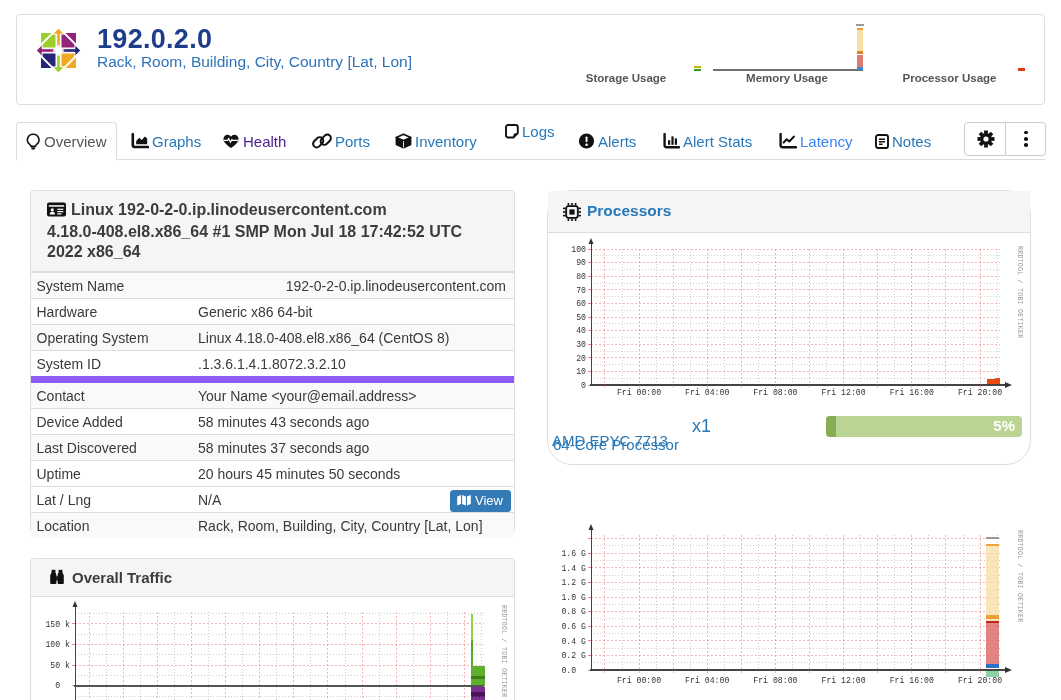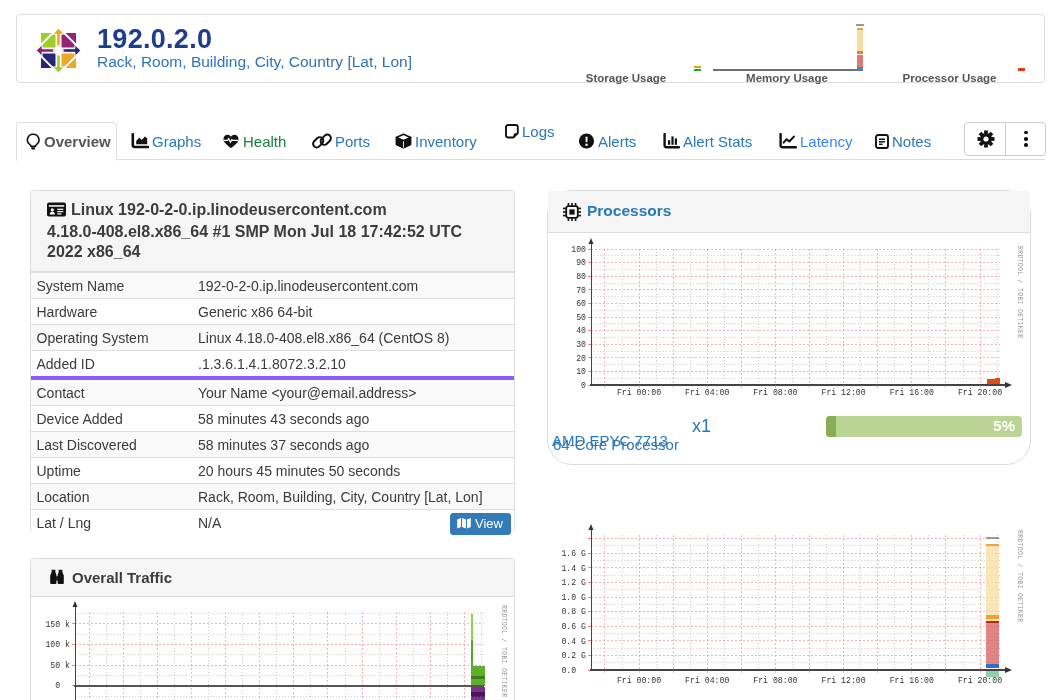--- a/index.html
+++ b/index.html
@@ -8,21 +8,21 @@
   #page { position:relative; width:1061px; height:700px; overflow:hidden; background:#fff; }
   .abs { position:absolute; }
   .card { position:absolute; background:#fff; border:1px solid #ddd; border-radius:4px; }
   .cardhead { background:#f5f5f5; border-bottom:1px solid #ddd; border-radius:3px 3px 0 0; }
   .lnk { color:#2878b8; text-decoration:none; }
 </style>
 </head>
 <body>
 <div id="page">
 
-<div class="card" style="left:16px; top:14px; width:1029px; height:69px;">
+<div class="card" style="left:16px; top:14px; width:1029px; height:91px;">
 <svg class="abs" style="left:17.5px; top:11.5px;" width="47" height="47" viewBox="0 0 47 47">
 <g>
  <rect x="6" y="6" width="14.5" height="14.5" fill="#9ccd2a"></rect>
  <rect x="26.5" y="6" width="14.5" height="14.5" fill="#932279"></rect>
  <rect x="6" y="26.5" width="14.5" height="14.5" fill="#262577"></rect>
  <rect x="26.5" y="26.5" width="14.5" height="14.5" fill="#efa724"></rect>
  <g stroke="#fff" stroke-width="1">
   <polygon points="23.5,0.8 29.8,7.1 25.3,7.1 25.3,22.3 21.7,22.3 21.7,7.1 17.2,7.1" fill="#efa724"></polygon>
   <polygon points="23.5,46.2 29.8,39.9 25.3,39.9 25.3,24.7 21.7,24.7 21.7,39.9 17.2,39.9" fill="#9ccd2a"></polygon>
   <polygon points="0.8,23.5 7.1,17.2 7.1,21.7 22.3,21.7 22.3,25.3 7.1,25.3 7.1,29.8" fill="#932279"></polygon>
@@ -44,35 +44,35 @@
 <div class="abs" style="left:839px; top:9px; width:8px; height:2px; background:#999;"></div>
 <div class="abs" style="left:840px; top:13px; width:6px; height:2px; background:#eda03a;"></div>
 <div class="abs" style="left:840px; top:15px; width:6px; height:22px; background:#f7dfa4;"></div>
 <div class="abs" style="left:840px; top:36px; width:6px; height:3px; background:#e0812c;"></div>
 <div class="abs" style="left:840px; top:40px; width:6px; height:13px; background:#dd7a72;"></div>
 <div class="abs" style="left:840px; top:52px; width:6px; height:3px; background:#3c84d8;"></div>
 <div class="abs" style="left:1001px; top:53px; width:7px; height:3px; background:#e03c10;"></div>
 </div>
 <div class="abs" style="left:16px; top:159px; width:1029px; height:1px; background:#ddd;"></div>
 <div class="abs" style="left:16px; top:122px; height:39px; background:#fff; border:1px solid #ddd; border-bottom:1px solid #fff; border-radius:4px 4px 0 0; width:101px; z-index:2;"></div>
-<div class="abs" style="left:26px; top:122px; height:38px; display:flex; align-items:center; gap:3px; font-size:15px; color:#555; z-index:3;font-weight:bold;">
+<div class="abs" style="left:26px; top:122px; height:38px; display:flex; align-items:center; gap:3px; font-size:15px; color:#555; z-index:3;">
       <svg width="15" height="17" viewBox="0 0 15 17">
         <path d="M7.2 1.3 a5.7 5.7 0 0 1 3.3 10.4 c-.6.45-1 .95-1.1 1.55 h-4.4 c-.1-.6-.5-1.1-1.1-1.55 A5.7 5.7 0 0 1 7.2 1.3 Z" fill="none" stroke="#111" stroke-width="1.6"></path>
         <path d="M5.1 14.3 h4.2 v.4 a2.1 2.1 0 0 1 -4.2 0 Z" fill="#111"></path>
       </svg>
       <span>Overview</span>
     </div>
 <div class="abs" style="left:131px; top:122px; height:38px; display:flex; align-items:center; gap:3px; font-size:15px; color:#2878b8; z-index:3;">
       <svg width="18" height="16" viewBox="0 0 18 16">
         <path d="M1.8 1.2 V12 a2 2 0 0 0 2 2 H17" fill="none" stroke="#111" stroke-width="2.6" stroke-linecap="round"></path>
         <path d="M5.2 11.2 V8 L8.2 4.8 L10.8 7 L13.8 3.6 L16.2 5.6 V11.2 Z" fill="#111"></path>
       </svg>
       <span>Graphs</span>
     </div>
-<div class="abs" style="left:222px; top:122px; height:38px; display:flex; align-items:center; gap:3px; font-size:15px; color:#15803d; z-index:3;">
+<div class="abs" style="left:222px; top:122px; height:38px; display:flex; align-items:center; gap:3px; font-size:15px; color:#4c1d95; z-index:3;">
       <svg width="18" height="16" viewBox="0 0 18 16">
         <path d="M9 15 C6 12.6 1.5 9.8 1.5 5.9 C1.5 3.6 3.3 1.8 5.5 1.8 C7 1.8 8.3 2.6 9 3.8 C9.7 2.6 11 1.8 12.5 1.8 C14.7 1.8 16.5 3.6 16.5 5.9 C16.5 9.8 12 12.6 9 15 Z" fill="#111"></path>
         <path d="M2 7.4 h3.6 l1.1-1.8 1.7 3.6 1.5-2.6 .6.8 h5.5" fill="none" stroke="#fff" stroke-width="1.25"></path>
       </svg>
       <span>Health</span>
     </div>
 <div class="abs" style="left:312px; top:122px; height:38px; display:flex; align-items:center; gap:3px; font-size:15px; color:#2878b8; z-index:3;">
       <svg width="20" height="16" viewBox="0 0 20 16">
         <g fill="none" stroke="#111" stroke-width="2">
           <rect x="0.45" y="5.7" width="11.5" height="7.2" rx="3.6" transform="rotate(-45 6.2 9.3)"></rect>
@@ -155,61 +155,61 @@
             <circle cx="5.3" cy="7.9" r="1.6" fill="#fff"></circle>
             <path d="M2.7 12.4 a2.6 2.6 0 0 1 5.2 0 Z" fill="#fff"></path>
             <rect x="10.3" y="6.7" width="6" height="1.2" fill="#fff"></rect>
             <rect x="10.3" y="9" width="6" height="1.2" fill="#fff"></rect>
             <rect x="10.3" y="11.3" width="4.2" height="1.2" fill="#fff"></rect>
           </svg></span>Linux 192-0-2-0.ip.linodeusercontent.com<br>4.18.0-408.el8.x86_64 #1 SMP Mon Jul 18 17:42:52 UTC<br>2022 x86_64</div>
 <table style="position:absolute; left:0; top:81px; width:483px; border-collapse:collapse; font-size:14px; color:#3a3a3a;">
 <tbody>
           <tr style="background:#f9f9f9; border-top:1px solid #ddd;">
             <td style="width:161px; padding:3.5px 8px 3.5px 5.5px; vertical-align:top; line-height:18px;">System Name</td>
-            <td style="padding:3.5px 8px 3.5px 6px; position:relative; line-height:18px;">192-0-2-0.ip.linodeusercontent.com</td>
+            <td style="padding:3.5px 8px 3.5px 6px; position:relative; line-height:18px;text-align:right;">192-0-2-0.ip.linodeusercontent.com</td>
           </tr>
 <tr style="background:#fff; border-top:1px solid #ddd;">
             <td style="width:161px; padding:3.5px 8px 3.5px 5.5px; vertical-align:top; line-height:18px;">Hardware</td>
             <td style="padding:3.5px 8px 3.5px 6px; position:relative; line-height:18px;">Generic x86 64-bit</td>
           </tr>
 <tr style="background:#f9f9f9; border-top:1px solid #ddd;">
             <td style="width:161px; padding:3.5px 8px 3.5px 5.5px; vertical-align:top; line-height:18px;">Operating System</td>
             <td style="padding:3.5px 8px 3.5px 6px; position:relative; line-height:18px;">Linux 4.18.0-408.el8.x86_64 (CentOS 8)</td>
           </tr>
 <tr style="background:#fff; border-top:1px solid #ddd;">
-            <td style="width:161px; padding:3.5px 8px 3.5px 5.5px; vertical-align:top; line-height:18px;">Added ID</td>
+            <td style="width:161px; padding:3.5px 8px 3.5px 5.5px; vertical-align:top; line-height:18px;">System ID</td>
             <td style="padding:3.5px 8px 3.5px 6px; position:relative; line-height:18px;">.1.3.6.1.4.1.8072.3.2.10</td>
           </tr>
-<tr style="background:#f9f9f9; border-top:4px solid #8b5cf6;">
+<tr style="background:#f9f9f9; border-top:7px solid #8b5cf6;">
             <td style="width:161px; padding:3.5px 8px 3.5px 5.5px; vertical-align:top; line-height:18px;">Contact</td>
             <td style="padding:3.5px 8px 3.5px 6px; position:relative; line-height:18px;">Your Name &lt;your@email.address&gt;</td>
           </tr>
 <tr style="background:#fff; border-top:1px solid #ddd;">
             <td style="width:161px; padding:3.5px 8px 3.5px 5.5px; vertical-align:top; line-height:18px;">Device Added</td>
             <td style="padding:3.5px 8px 3.5px 6px; position:relative; line-height:18px;">58 minutes 43 seconds ago</td>
           </tr>
 <tr style="background:#f9f9f9; border-top:1px solid #ddd;">
             <td style="width:161px; padding:3.5px 8px 3.5px 5.5px; vertical-align:top; line-height:18px;">Last Discovered</td>
             <td style="padding:3.5px 8px 3.5px 6px; position:relative; line-height:18px;">58 minutes 37 seconds ago</td>
           </tr>
 <tr style="background:#fff; border-top:1px solid #ddd;">
             <td style="width:161px; padding:3.5px 8px 3.5px 5.5px; vertical-align:top; line-height:18px;">Uptime</td>
             <td style="padding:3.5px 8px 3.5px 6px; position:relative; line-height:18px;">20 hours 45 minutes 50 seconds</td>
-          </tr>
-<tr style="background:#f9f9f9; border-top:1px solid #ddd;">
-            <td style="width:161px; padding:3.5px 8px 3.5px 5.5px; vertical-align:top; line-height:18px;">Location</td>
-            <td style="padding:3.5px 8px 3.5px 6px; position:relative; line-height:18px;">Rack, Room, Building, City, Country [Lat, Lon]</td>
           </tr>
 <tr style="background:#fff; border-top:1px solid #ddd;">
             <td style="width:161px; padding:3.5px 8px 3.5px 5.5px; vertical-align:top; line-height:18px;">Lat / Lng</td>
             <td style="padding:3.5px 8px 3.5px 6px; position:relative; line-height:18px;">N/A<span style="position:absolute; right:3px; top:3px; background:#337ab7; color:#fff; border-radius:3.5px; padding:1.5px 8px 2.5px 7px; font-size:13px;"><svg width="14" height="12" viewBox="0 0 14 12" style="vertical-align:-1.5px; margin-right:4px;">
                   <polygon points="0.2,2.4 4,0.9 4,10 0.2,11.5" fill="#fff"></polygon>
                   <polygon points="5.1,0.9 8.9,2.4 8.9,11.5 5.1,10" fill="#fff"></polygon>
                   <polygon points="10,2.4 13.8,0.9 13.8,10 10,11.5" fill="#fff"></polygon>
                 </svg>View</span></td>
+          </tr>
+<tr style="background:#f9f9f9; border-top:1px solid #ddd;">
+            <td style="width:161px; padding:3.5px 8px 3.5px 5.5px; vertical-align:top; line-height:18px;">Location</td>
+            <td style="padding:3.5px 8px 3.5px 6px; position:relative; line-height:18px;">Rack, Room, Building, City, Country [Lat, Lon]</td>
           </tr>
 </tbody>
       </table>
     </div>
 <div class="card" style="left:30px; top:558px; width:485px; height:160px;">
 <div class="cardhead abs" style="left:0; top:0; width:483px; height:38px;"></div>
 <div class="abs" style="left:19px; top:10px;"><svg width="14" height="15" viewBox="0 0 14 15">
           <rect x="1.6" y="0.8" width="3.8" height="4" fill="#111"></rect>
           <rect x="8.6" y="0.8" width="3.8" height="4" fill="#111"></rect>
           <path d="M0.2 6.5 L1.4 3.8 H5.6 L6.4 6 V14 a1 1 0 0 1 -1 1 H1.2 a1 1 0 0 1 -1 -1 Z" fill="#111"></path>

